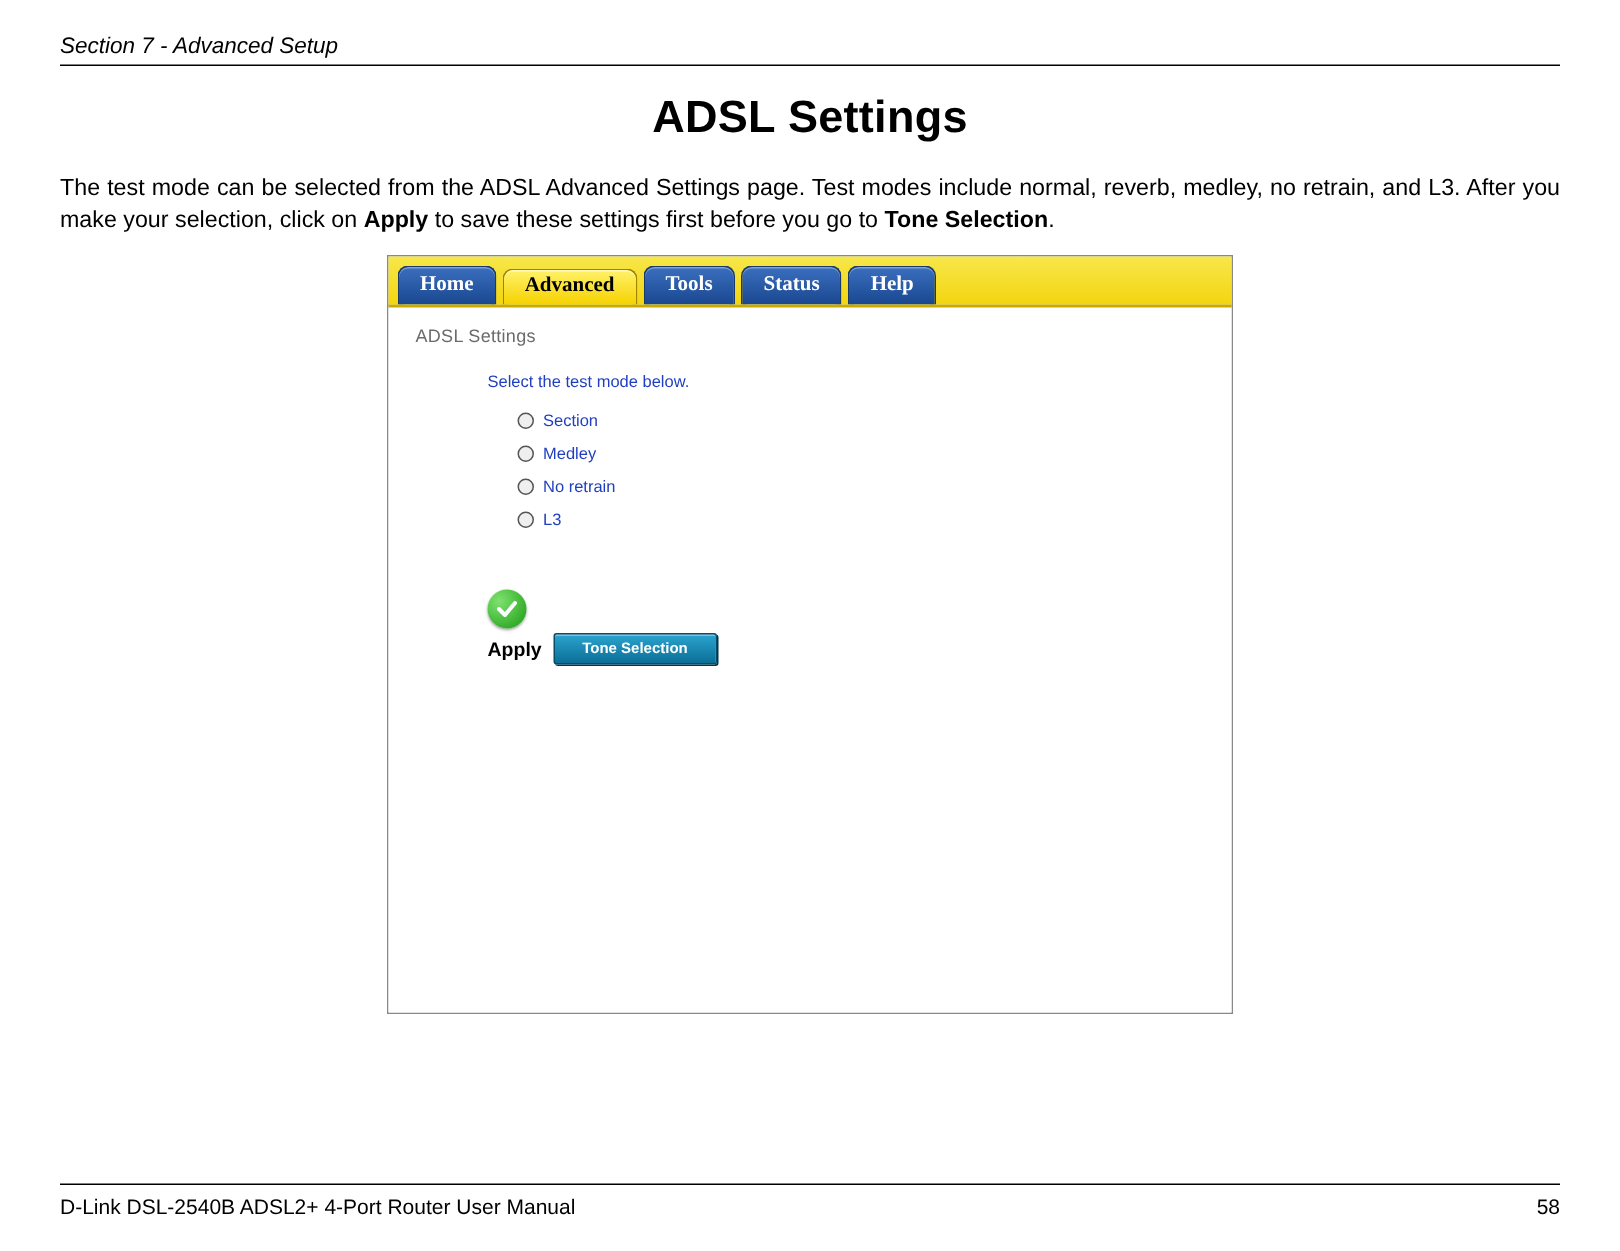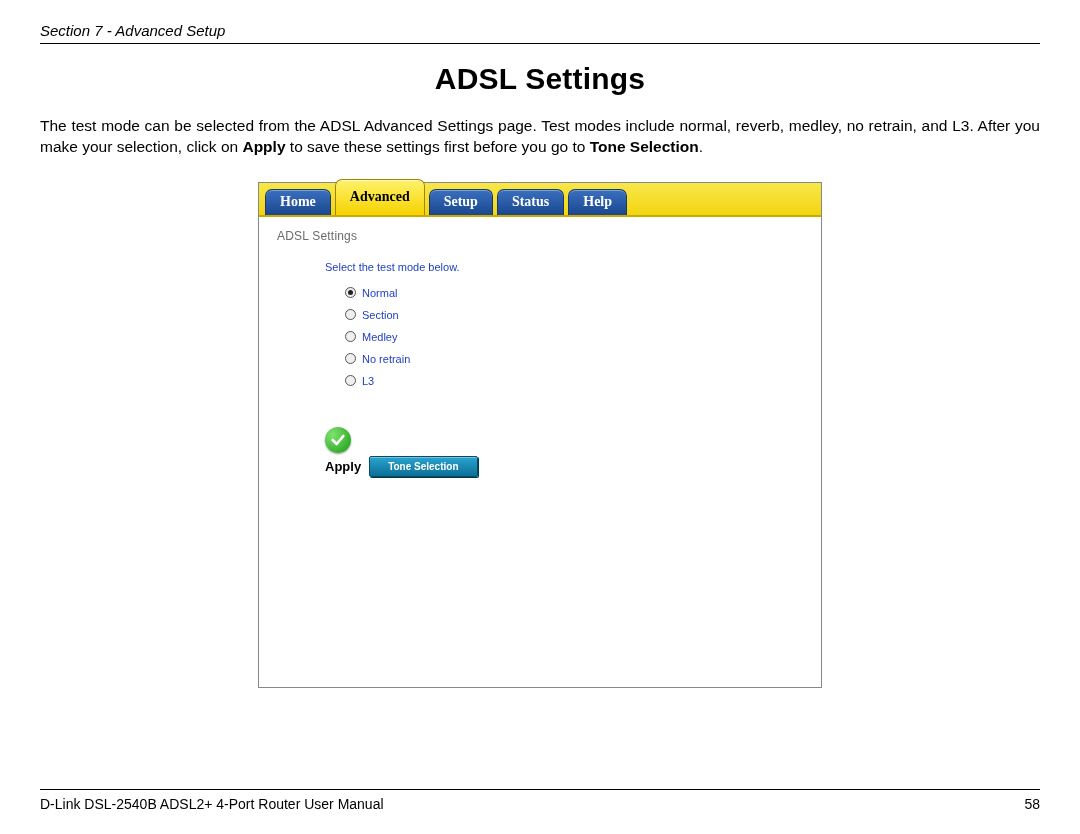--- a/index.html
+++ b/index.html
@@ -25,21 +25,21 @@
     font-weight: bold;
     font-size: 30px;
     text-align: center;
     margin-bottom: 20px;
     letter-spacing: 0.2px;
   }
   .body-text {
     font-size: 15.5px;
     line-height: 1.35;
     text-align: justify;
-    margin-bottom: 24px;
+    margin-bottom: 12px;
   }
   .bold { font-weight: bold; }
   .screenshot-wrap { text-align: center; }
   .screenshot {
     display: inline-block;
     width: 564px;
     border: 1px solid #888;
     text-align: left;
     vertical-align: top;
   }
@@ -68,21 +68,21 @@
     cursor: pointer;
   }
   .tab.inactive {
     background: linear-gradient(#3a6fbf, #1a478f);
     color: #fff;
     box-shadow: inset 0 1px 0 rgba(255,255,255,0.35);
   }
   .tab.active {
     background: linear-gradient(#fff26a, #f6d200);
     color: #000;
-    height: 36px;
+    height: 24px;
     border-color: #a08400;
     box-shadow: inset 0 1px 0 rgba(255,255,255,0.6);
   }
   .panel {
     background: #fff;
     min-height: 470px;
     padding: 12px 18px 18px 18px;
     font-family: Verdana, Geneva, sans-serif;
   }
   .panel-title {
@@ -177,33 +177,29 @@
 
 <p class="body-text">
   <span>The test mode can be selected from the ADSL Advanced Settings page. Test modes include normal, reverb, medley, no retrain, and L3. After you make your selection, click on </span><span class="bold">Apply</span><span> to save these settings ﬁrst before you go to </span><span class="bold">Tone Selection</span><span>.</span>
 </p>
 
 <div class="screenshot-wrap">
   <div class="screenshot">
     <div class="tabbar">
       <div class="tab inactive">Home</div>
       <div class="tab active">Advanced</div>
-      <div class="tab inactive">Setup</div>
+      <div class="tab inactive">Tools</div>
       <div class="tab inactive">Status</div>
       <div class="tab inactive">Help</div>
     </div>
     <div class="panel">
       <div class="panel-title">ADSL Settings</div>
       <div class="instruction">Select the test mode below.</div>
       <div class="radio-list">
         <div class="radio-row">
-          <span class="radio-dot sel"></span>
-          <span>Normal</span>
-        </div>
-        <div class="radio-row">
           <span class="radio-dot"></span>
           <span>Section</span>
         </div>
         <div class="radio-row">
           <span class="radio-dot"></span>
           <span>Medley</span>
         </div>
         <div class="radio-row">
           <span class="radio-dot"></span>
           <span>No retrain</span>

